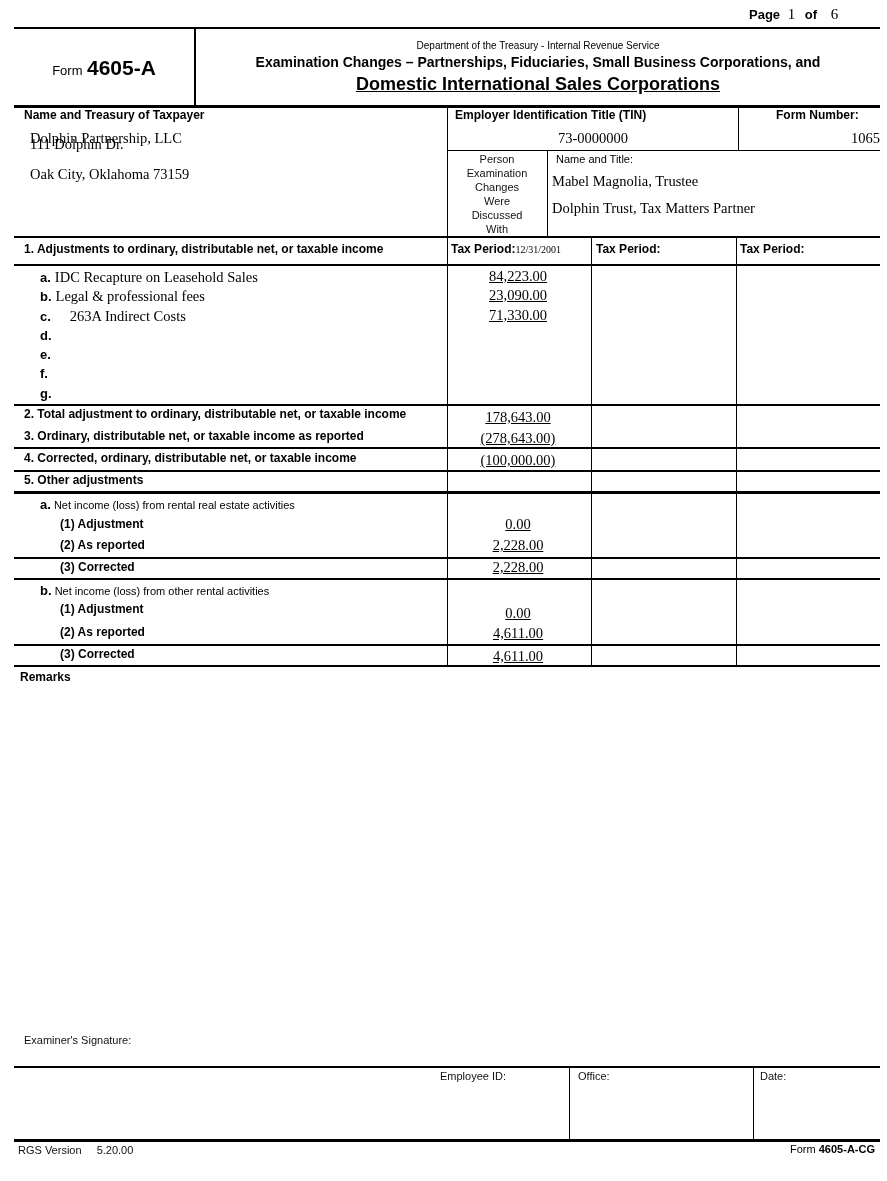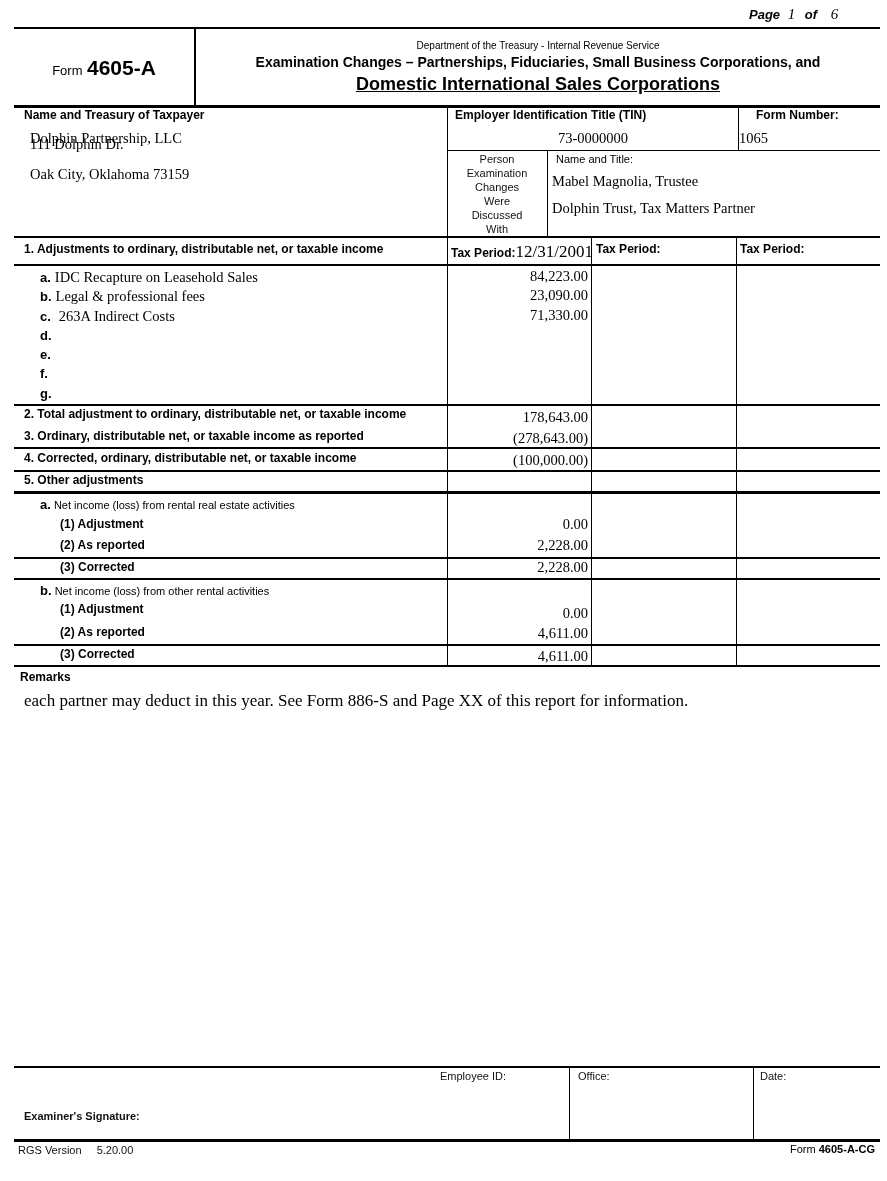--- a/index.html
+++ b/index.html
@@ -1,27 +1,27 @@
 <!DOCTYPE html>
 <html><head>
 <meta charset="utf-8">
 <style>
   html, body { margin:0; padding:0; background:#fff; }
   body { width:887px; height:1181px; position:relative; color:#000; font-family:"Liberation Sans", sans-serif; overflow:hidden; }
   .abs { position:absolute; }
-  .sans { font-family:"Liberation Sans", sans-serif;font-style:italic; }
+  .sans { font-family:"Liberation Sans", sans-serif; }
   .serif { font-family:"Liberation Serif", serif; }
   .b { font-weight:bold; }
   .hl { position:absolute; background:#000; height:2px; }
   .hl1 { position:absolute; background:#000; height:1px; }
   .vl { position:absolute; background:#000; width:2px; }
   .vl1 { position:absolute; background:#000; width:1px; }
   .lbl { font-size:12px; font-weight:bold; }
   .val { font-family:"Liberation Serif", serif; font-size:14.5px; }
-  .num { font-family:"Liberation Serif", serif; font-size:14.5px; text-align:right; width:140px; }
+  .num { font-family:"Liberation Serif", serif; font-size:14.5px; text-align:center; width:140px;text-decoration:underline; }
   .small { font-size:11px; }
 </style>
 </head>
 <body>
 
 <div class="abs b sans" style="left:749px; top:6px; font-size:13px;">
   <span>Page</span>
   <span class="serif" style="font-weight:normal; font-size:15px; margin-left:4px;">1</span>
   <span style="margin-left:6px;">of</span>
   <span class="serif" style="font-weight:normal; font-size:15px; margin-left:10px;">6</span>
@@ -40,54 +40,54 @@
 
 <div class="abs lbl" style="left:24px; top:108px;">Name and Treasury of Taxpayer</div>
 <div class="abs val" style="left:30px; top:130px;">Dolphin Partnership, LLC</div>
 <div class="abs val" style="left:30px; top:136px;">111 Dolphin Dr.</div>
 <div class="abs val" style="left:30px; top:166px;">Oak City, Oklahoma 73159</div>
 
 <div class="vl1" style="left:447px; top:107px; height:559px;"></div>
 <div class="abs lbl" style="left:455px; top:108px;">Employer Identification Title (TIN)</div>
 <div class="abs val" style="left:448px; top:130px; width:290px; text-align:center;">73-0000000</div>
 <div class="vl1" style="left:738px; top:107px; height:44px;"></div>
-<div class="abs lbl" style="left:756px; top:108px;">Form Number:</div>
-<div class="abs val" style="left:739px; top:130px; width:141px; text-align:left;">1065</div>
+<div class="abs lbl" style="left:776px; top:108px;">Form Number:</div>
+<div class="abs val" style="left:739px; top:130px; width:141px; text-align:right;">1065</div>
 
 <div class="hl1" style="left:447px; top:150px; width:433px;"></div>
 <div class="abs small" style="left:448px; top:152px; width:98px; text-align:center; line-height:14px; color:#111;">
   <div>Person</div>
   <div>Examination</div>
   <div>Changes</div>
   <div>Were</div>
   <div>Discussed</div>
   <div>With</div>
 </div>
 <div class="vl1" style="left:547px; top:151px; height:86px;"></div>
 <div class="abs small" style="left:556px; top:153px;">Name and Title:</div>
 <div class="abs val" style="left:552px; top:173px;">Mabel Magnolia, Trustee</div>
 <div class="abs val" style="left:552px; top:200px;">Dolphin Trust, Tax Matters Partner</div>
 
 <div class="hl" style="left:14px; top:236px; width:866px;"></div>
 <div class="abs lbl" style="left:24px; top:242px;">1. Adjustments to ordinary, distributable net, or taxable income</div>
 <div class="abs" style="left:451px; top:242px; font-size:12px;">
-  <span class="b">Tax Period:</span><span class="serif" style="font-size:17px;">12/31/2001</span>
+  <span class="b">Tax Period:</span><span class="serif" style="font-size:10px;">12/31/2001</span>
 </div>
 <div class="vl1" style="left:591px; top:237px; height:429px;"></div>
 <div class="abs lbl" style="left:596px; top:242px;">Tax Period:</div>
 <div class="vl1" style="left:736px; top:237px; height:429px;"></div>
 <div class="abs lbl" style="left:740px; top:242px;">Tax Period:</div>
 <div class="hl" style="left:14px; top:264px; width:866px;"></div>
 
 <div id="items">
     <div class="abs" style="left: 40px; top: 268px;"><span class="b" style="font-size: 13px;">a.</span><span class="serif" style="font-size: 14.5px; margin-left: 4px;">IDC Recapture on Leasehold Sales</span></div>
     <div class="abs num" style="left: 448px; top: 268px;">84,223.00</div>
     <div class="abs" style="left: 40px; top: 287px;"><span class="b" style="font-size: 13px;">b.</span><span class="serif" style="font-size: 14.5px; margin-left: 4px;">Legal &amp; professional fees</span></div>
     <div class="abs num" style="left: 448px; top: 287px;">23,090.00</div>
-    <div class="abs" style="left: 40px; top: 307px;"><span class="b" style="font-size: 13px;">c.</span><span class="serif" style="font-size: 14.5px; margin-left: 8px;">263A Indirect Costs</span></div>
+    <div class="abs" style="left: 40px; top: 307px;"><span class="b" style="font-size: 13px;">c.</span><span class="serif" style="font-size: 14.5px; margin-left: 19px;">263A Indirect Costs</span></div>
     <div class="abs num" style="left: 448px; top: 307px;">71,330.00</div>
     <div class="abs" style="left: 40px; top: 326px;"><span class="b" style="font-size: 13px;">d.</span><span class="serif" style="font-size: 14.5px; margin-left: 4px;"></span></div>
     <div class="abs num" style="left: 448px; top: 326px;"></div>
     <div class="abs" style="left: 40px; top: 345px;"><span class="b" style="font-size: 13px;">e.</span><span class="serif" style="font-size: 14.5px; margin-left: 4px;"></span></div>
     <div class="abs num" style="left: 448px; top: 345px;"></div>
     <div class="abs" style="left: 40px; top: 364px;"><span class="b" style="font-size: 13px;">f.</span><span class="serif" style="font-size: 14.5px; margin-left: 4px;"></span></div>
     <div class="abs num" style="left: 448px; top: 364px;"></div>
     <div class="abs" style="left: 40px; top: 384px;"><span class="b" style="font-size: 13px;">g.</span><span class="serif" style="font-size: 14.5px; margin-left: 4px;"></span></div>
     <div class="abs num" style="left: 448px; top: 384px;"></div>
   </div>
@@ -127,25 +127,24 @@
 <div class="abs num" style="left:448px; top:605px;">0.00</div>
 <div class="abs lbl" style="left:60px; top:625px;">(2) As reported</div>
 <div class="abs num" style="left:448px; top:625px;">4,611.00</div>
 <div class="hl" style="left:14px; top:644px; width:866px;"></div>
 <div class="abs lbl" style="left:60px; top:647px;">(3) Corrected</div>
 <div class="abs num" style="left:448px; top:648px;">4,611.00</div>
 <div class="hl" style="left:14px; top:665px; width:866px;"></div>
 
 <div class="abs lbl" style="left:20px; top:670px;">Remarks</div>
 <div class="abs serif" style="left:24px; top:690px; font-size:17px; line-height:21px;">
-  <div>each partner may deduct in this year.  See Form 886-S and Page XX of this report for information.</div>
 </div>
 
 <div class="hl" style="left:14px; top:1066px; width:866px;"></div>
-<div class="abs small" style="left:24px; top:1110px; color:#111;font-weight:bold;">Examiner's Signature:</div>
+<div class="abs small" style="left:24px; top:1034px; color:#111;">Examiner's Signature:</div>
 <div class="abs small" style="left:440px; top:1070px; color:#111;">Employee ID:</div>
 <div class="vl1" style="left:569px; top:1067px; height:73px;"></div>
 <div class="abs small" style="left:578px; top:1070px; color:#111;">Office:</div>
 <div class="vl1" style="left:753px; top:1067px; height:73px;"></div>
 <div class="abs small" style="left:760px; top:1070px; color:#111;">Date:</div>
 <div class="hl" style="left:14px; top:1139px; width:866px; height:3px;"></div>
 
 <div class="abs small" style="left:18px; top:1144px; color:#111;">
   <span>RGS Version</span>
   <span style="margin-left:12px;">5.20.00</span>

